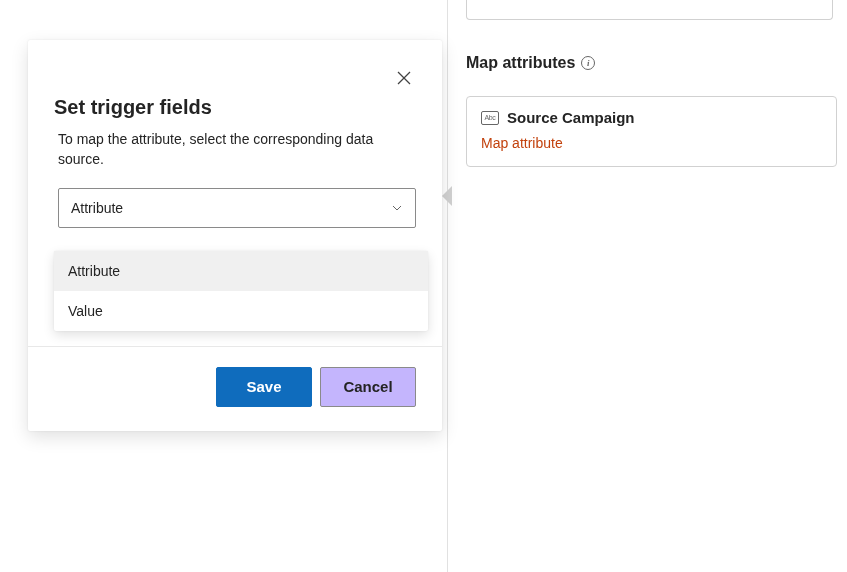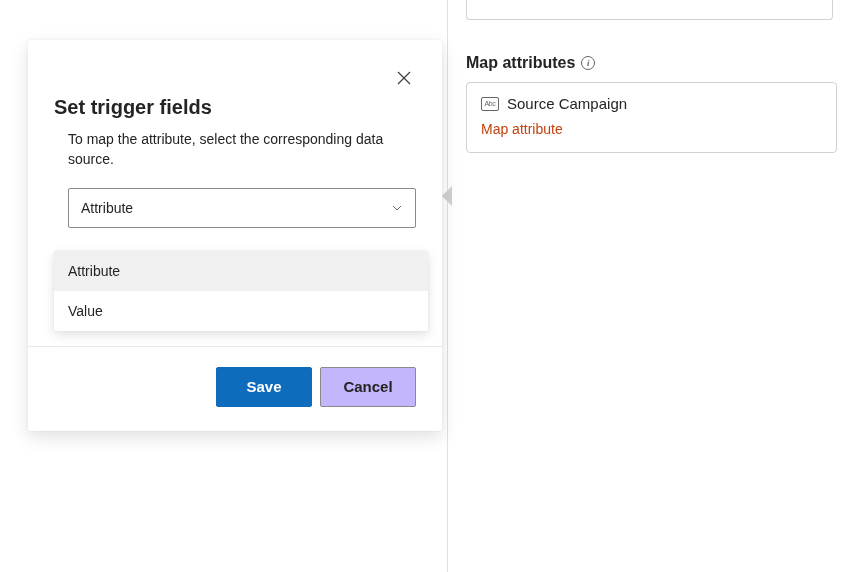--- a/index.html
+++ b/index.html
@@ -30,21 +30,21 @@
       right: 10px;
       padding-top: 54px;
     }
     .right-panel-title {
       font-size: 16px;
       font-weight: 600;
       color: #242424;
       display: flex;
       align-items: center;
       gap: 6px;
-      margin-bottom: 10px;
+      margin-bottom: 24px;
     }
     .info-icon {
       width: 14px;
       height: 14px;
       border: 1px solid #666;
       border-radius: 50%;
       display: inline-flex;
       align-items: center;
       justify-content: center;
       font-size: 9px;
@@ -77,21 +77,21 @@
       border-radius: 2px;
       display: inline-flex;
       align-items: center;
       justify-content: center;
       font-size: 7px;
       color: #666;
       letter-spacing: -0.3px;
     }
     .attribute-card-title {
       font-size: 15px;
-      font-weight: 400;
+      font-weight: 700;
       color: #242424;
     }
     .map-attribute-link {
       font-size: 14px;
       color: #c2410c;
       cursor: pointer;
     }
     .modal {
       position: absolute;
       left: 28px;
@@ -122,21 +122,21 @@
       display: flex;
       align-items: center;
       justify-content: center;
       color: #424242;
     }
     .close-btn svg {
       width: 14px;
       height: 14px;
     }
     .modal-body {
-      padding: 0 26px 10px 40px;
+      padding: 0 26px 10px 30px;
     }
     .modal-desc {
       font-size: 14px;
       color: #242424;
       line-height: 1.45;
       margin-bottom: 18px;
     }
     .dropdown-trigger {
       width: 100%;
       height: 40px;

